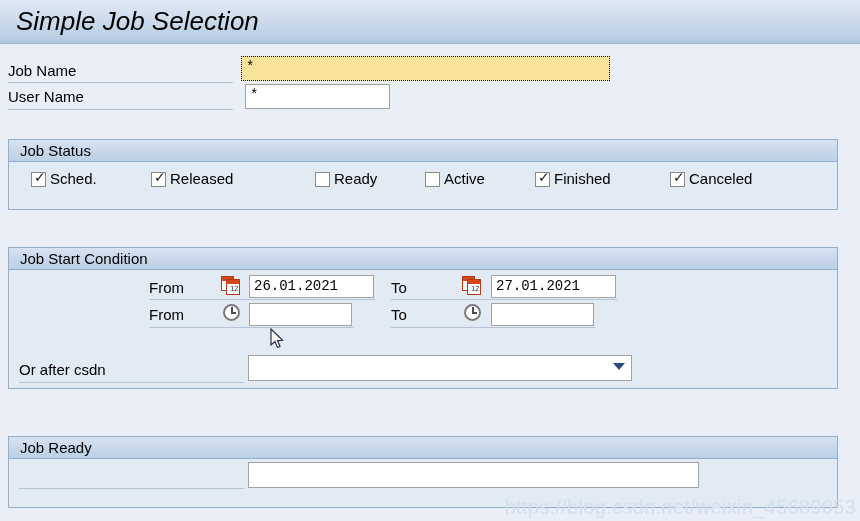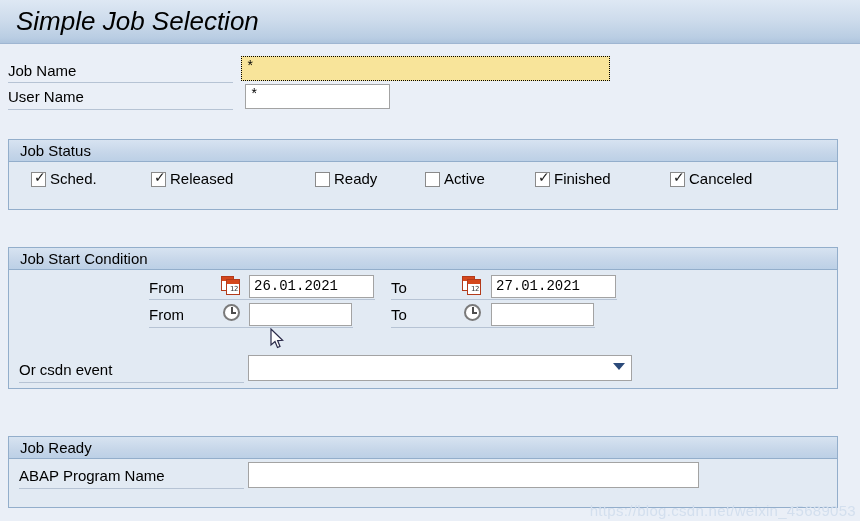--- a/index.html
+++ b/index.html
@@ -201,21 +201,21 @@
     left: 270px; top: 328px;
     width: 16px; height: 22px;
   }
 
   
   #watermark {
     position: absolute;
     right: 4px;
     bottom: 2px;
     font-family: "Liberation Sans", sans-serif;
-    font-size: 15px;
+    font-size: 20px;
     color: #d3dfee;
     letter-spacing: 0.3px;
     white-space: nowrap;
   }
 </style>
 </head>
 <body>
 
 <div id="title-bar">
   <div class="title-text">Simple Job Selection</div>
@@ -317,33 +317,32 @@
   <div class="rule" style="left:140px; top:79px; width:204px;"></div>
 
   <div class="label" style="left:382px; top:58px;">To</div>
   <div class="clock-icon" style="left:455px; top:56px;">
     <div class="hand-v"></div>
     <div class="hand-h"></div>
   </div>
   <div class="field" style="left:482px; top:55px; width:103px; height:23px;"></div>
   <div class="rule" style="left:382px; top:79px; width:204px;"></div>
 
-  <div class="label" style="left:10px; top:113px;">Or csdn event</div>
+  <div class="label" style="left:10px; top:113px;">Or after csdn</div>
   <div class="rule" style="left:10px; top:134px; width:225px;"></div>
   <div class="dropdown" style="left:239px; top:107px; width:384px; height:26px;">
     <div class="arrow"></div>
   </div>
 </div>
 
 <div class="panel" style="left:8px; top:436px; width:830px; height:72px;">
   <div class="panel-header" style="width:828px;">
     <div class="panel-title">Job Ready</div>
   </div>
 
-  <div class="label" style="left:10px; top:30px;">ABAP Program Name</div>
   <div class="rule" style="left:10px; top:51px; width:225px;"></div>
   <div class="field plain-sans" style="left:239px; top:25px; width:451px; height:26px;"></div>
 </div>
 
 <div id="watermark">https://blog.csdn.net/weixin_45689053</div>
 
 <div id="cursor">
   <svg width="16" height="22" viewBox="0 0 16 22" xmlns="http://www.w3.org/2000/svg">
     <polygon points="1,1 1,17 5,13.5 7.5,19.5 10,18.4 7.6,12.6 12.6,12.3" fill="#ffffff" stroke="#2b2b4a" stroke-width="1.2" stroke-linejoin="miter"></polygon>
   </svg>

